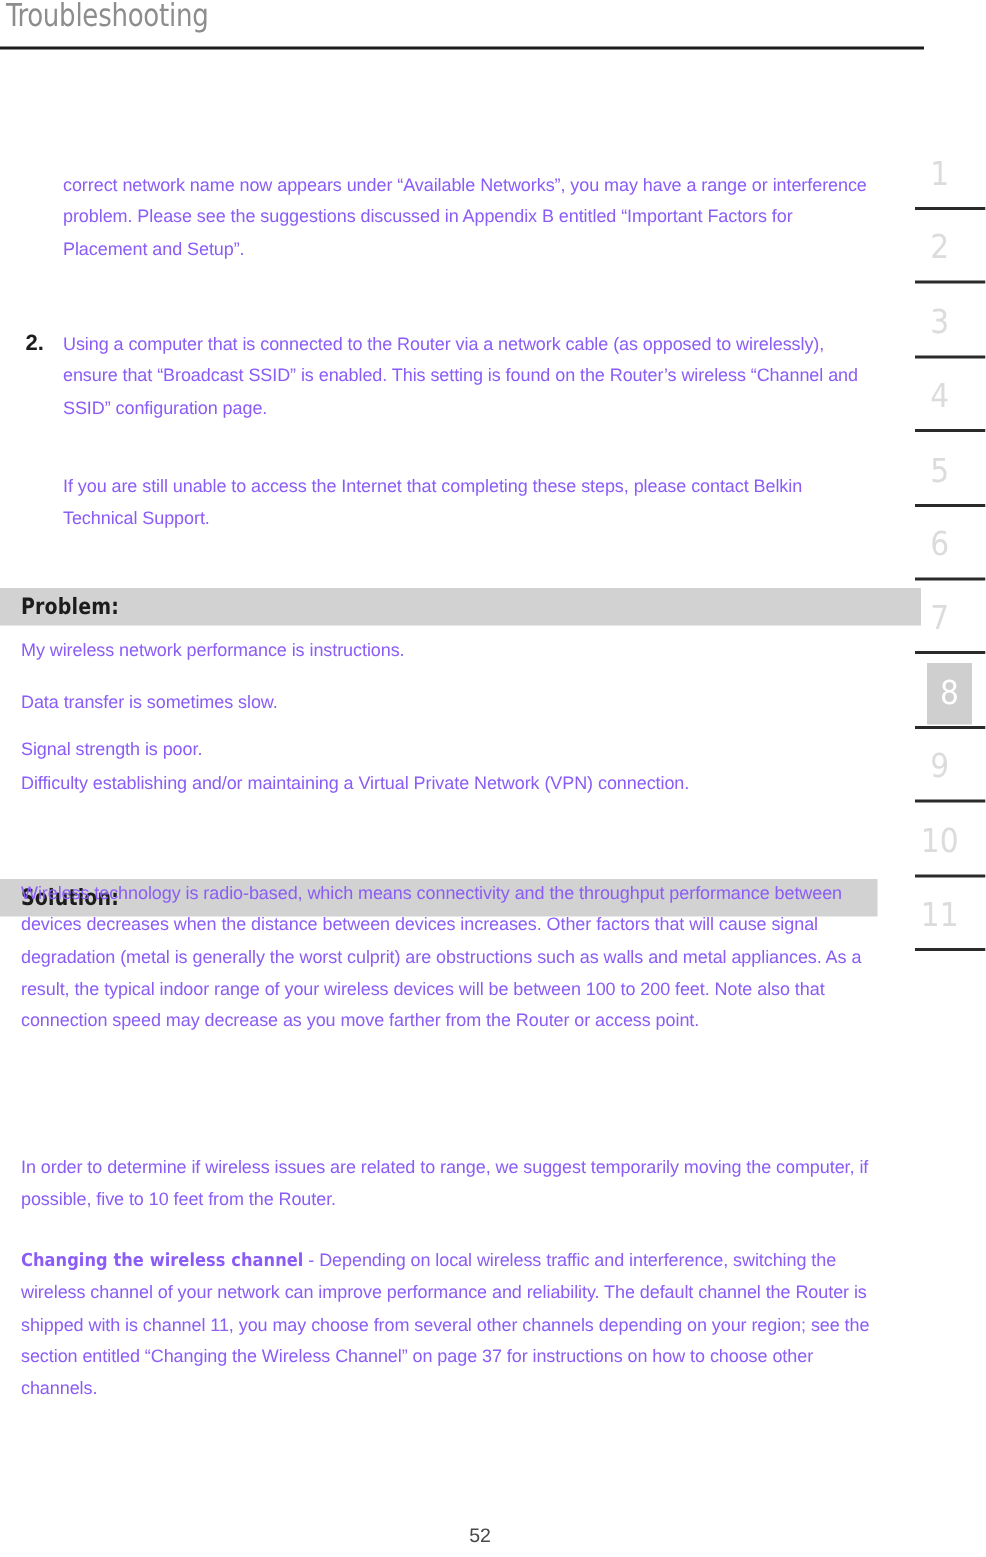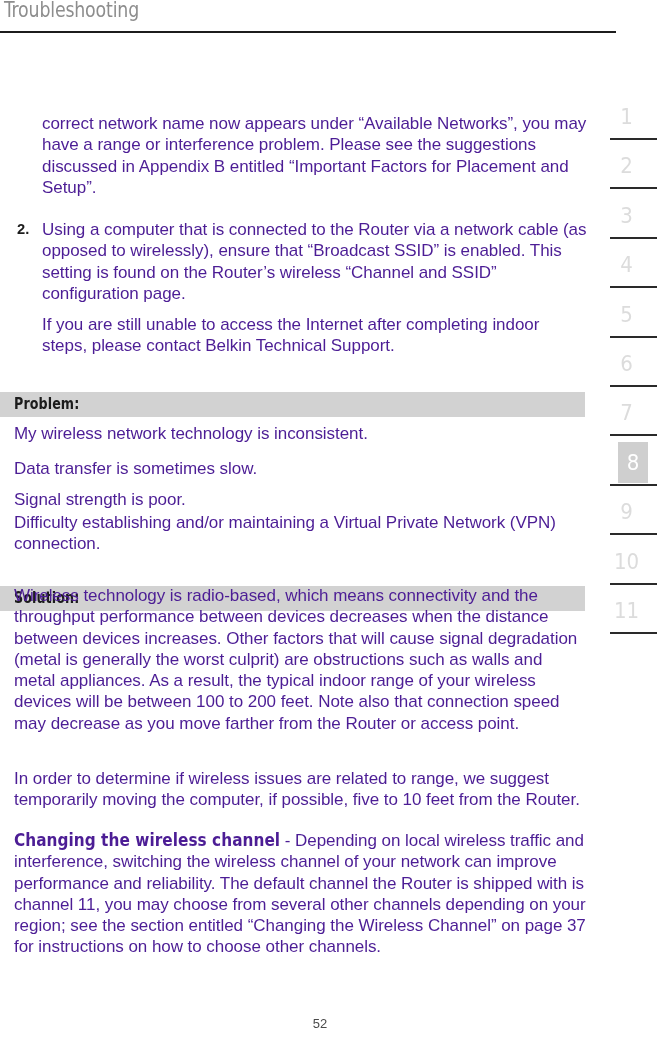--- a/index.html
+++ b/index.html
@@ -48,23 +48,23 @@
 
   
   #content {
     position: absolute;
     left: 0;
     top: 0;
     width: 600px;
   }
   .para {
     position: absolute;
-    font-size: 17px;
+    font-size: 12px;
     line-height: 21.3px;
-    color: #4c1d95;
+    color: #8b5cf6;
     letter-spacing: -0.05px;
   }
   .indent {
     left: 42px;
     width: 545px;
   }
   .flush {
     left: 14px;
     width: 573px;
   }
@@ -165,26 +165,26 @@
   <div id="header-rule"></div>
 </div>
 
 <div id="content">
 
   <div class="para indent" style="top:113px;">correct network name now appears under “Available Networks”, you may have a range or interference problem. Please see the suggestions discussed in Appendix B entitled “Important Factors for Placement and Setup”.</div>
 
   <div class="listnum" style="top:219px;">2.</div>
   <div class="para indent" style="top:219px;">Using a computer that is connected to the Router via a network cable (as opposed to wirelessly), ensure that “Broadcast SSID” is enabled. This setting is found on the Router’s wireless “Channel and SSID” configuration page.</div>
 
-  <div class="para indent" style="top:314px;">If you are still unable to access the Internet after completing indoor steps, please contact Belkin Technical Support.</div>
-
-  <div class="bar" style="top:392px;">
+  <div class="para indent" style="top:314px;">If you are still unable to access the Internet that completing these steps, please contact Belkin Technical Support.</div>
+
+  <div class="bar" style="top:392px;padding-left:29px;">
     <div class="bar-label">Problem:</div>
   </div>
-  <div class="para flush" style="top:423px;">My wireless network technology is inconsistent.</div>
+  <div class="para flush" style="top:423px;">My wireless network performance is instructions.</div>
   <div class="para flush" style="top:458px;">Data transfer is sometimes slow.</div>
   <div class="para flush" style="top:489px;">Signal strength is poor.</div>
   <div class="para flush" style="top:512px;">Difficulty establishing and/or maintaining a Virtual Private Network (VPN) connection.</div>
 
   <div class="bar" style="top:586px;">
     <div class="bar-label">Solution:</div>
   </div>
 
   <div class="para flush" style="top:585px;">Wireless technology is radio-based, which means connectivity and the throughput performance between devices decreases when the distance between devices increases. Other factors that will cause signal degradation (metal is generally the worst culprit) are obstructions such as walls and metal appliances. As a result, the typical indoor range of your wireless devices will be between 100 to 200 feet. Note also that connection speed may decrease as you move farther from the Router or access point.</div>
 

